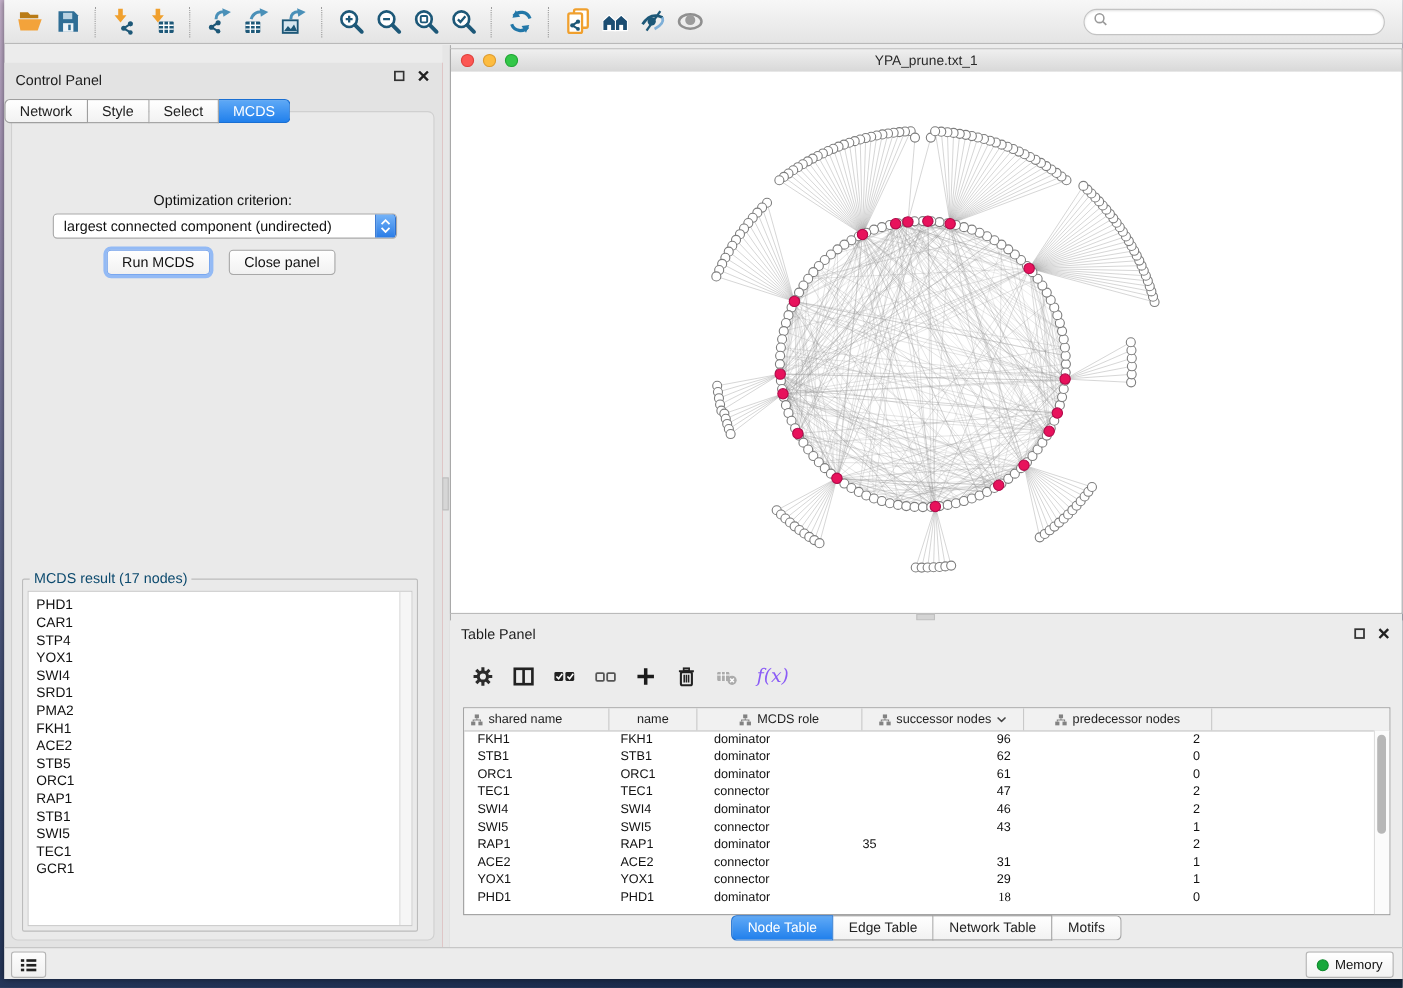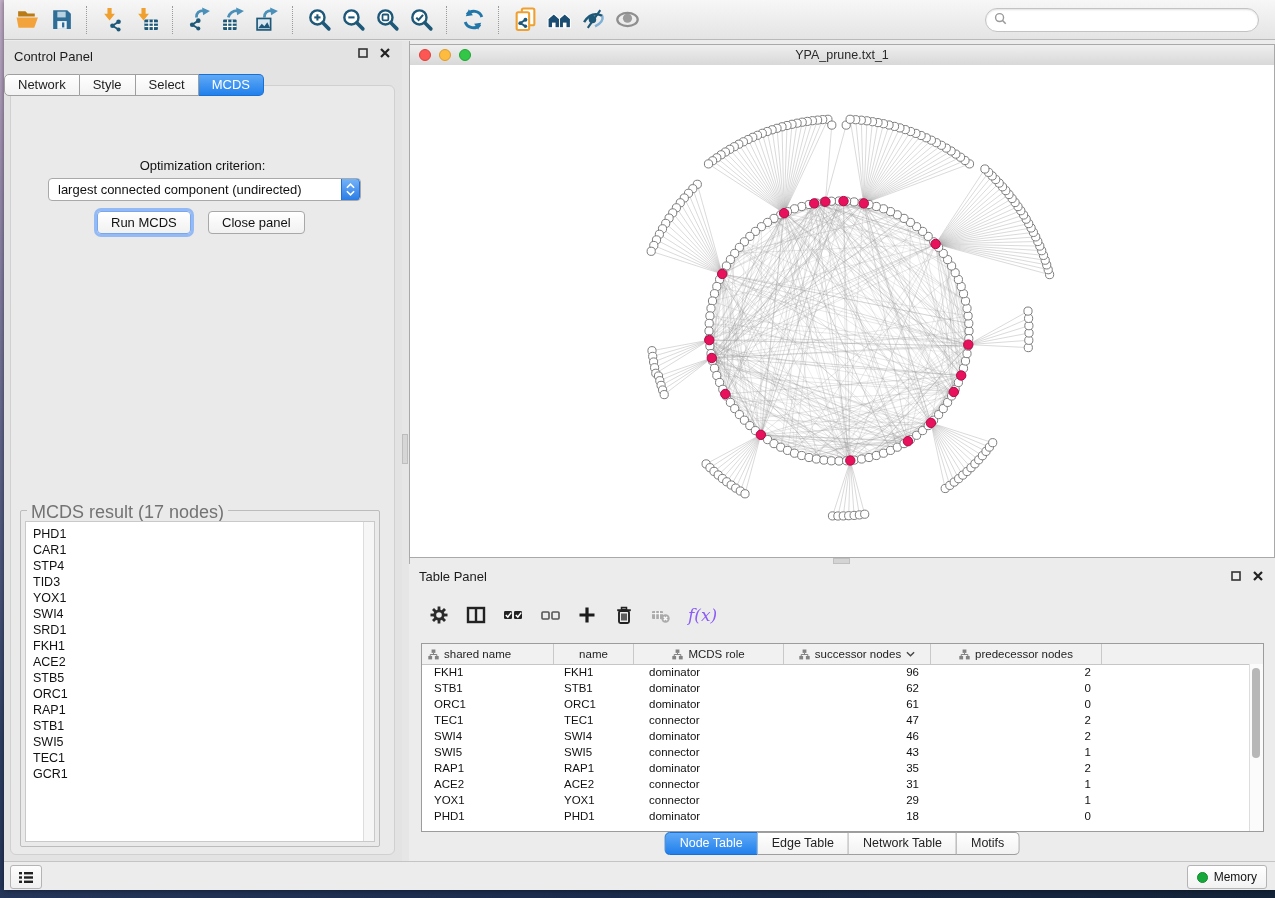--- a/index.html
+++ b/index.html
@@ -11,37 +11,37 @@
   .tool{width:34px;height:34px;display:flex;align-items:center;justify-content:center;border-radius:4px;}
   .tool svg{width:25px;height:25px;}
   .tb-sep{width:1px;height:28px;border-left:1px dotted #9b9b9b;margin:0 8px;}
   .search-wrap{position:absolute;right:16px;top:8px;width:274px;height:24px;background:#fff;border:1px solid #c3c3c3;border-radius:13px;box-shadow:inset 0 1px 2px rgba(0,0,0,.12);display:flex;align-items:center;padding-left:8px;box-sizing:border-box;}
   .search-wrap input{border:none;outline:none;flex:1;font-size:12px;background:transparent;margin-left:5px;font-family:"Liberation Sans",sans-serif;}
   
   .panel-title{font-size:13px;color:#1c1c1c;}
   .win-btns{position:absolute;right:12px;top:7px;display:flex;gap:12px;align-items:center;}
   .wbtn svg{display:block}
   
-  .control-panel{position:absolute;left:0;top:41px;width:398px;bottom:28px;background:#e3e3e3;border-right:7px solid #b91c1c;}
+  .control-panel{position:absolute;left:0;top:57px;width:398px;bottom:28px;background:#e3e3e3;border-right:7px solid #b91c1c;}
   .cp-title{position:absolute;left:10px;top:8px;}
   .cp-body{position:absolute;left:6px;right:7px;top:44px;bottom:7px;background:#eaeaea;border:1px solid #d0d0d0;border-radius:6px;padding-left:24px;}
   .seg{display:flex;}
   .seg .sbtn{height:22px;line-height:20px;padding:0 13px;font-size:13px;color:#222;background:linear-gradient(#ffffff,#f2f2f2);border:1px solid #9f9f9f;border-left:none;cursor:default;font-family:"Liberation Sans",sans-serif;}
   .seg .sbtn:first-child{border-left:1px solid #9f9f9f;border-radius:5px 0 0 5px;}
   .seg .sbtn:last-child{border-radius:0 5px 5px 0;}
   .seg .sbtn.active{background:linear-gradient(#5fa9f6,#2180ec);border-color:#1a6fd2;color:#fff;}
   .cp-tabs{position:absolute;top:33px;left:0;right:0;display:flex;justify-content:flex-start;z-index:3;}
   .opt-label{position:absolute;top:72px;left:0;right:0;text-align:center;font-size:13px;color:#111;}
   .combo{position:absolute;left:37px;top:92px;width:313px;height:23px;background:#fff;border:1px solid #a9a9a9;border-radius:4px;font-size:13px;color:#111;line-height:22px;padding-left:9px;box-sizing:border-box;white-space:nowrap;overflow:hidden;}
   .combo-step{position:absolute;right:0;top:-1px;width:19px;height:23px;background:linear-gradient(#74b3f8,#2a7ce6);border-radius:0 4px 4px 0;border:1px solid #2a6fd0;box-sizing:border-box;display:flex;flex-direction:column;align-items:center;justify-content:center;gap:1px;}
   .btn{height:23px;background:linear-gradient(#ffffff,#f1f1f1);border:1px solid #a8a8a8;border-radius:4px;font-size:13px;color:#111;padding:0 13px;font-family:"Liberation Sans",sans-serif;}
   .btn-run{position:absolute;left:86px;top:125px;box-shadow:0 0 0 3px rgba(100,160,250,.65);border-color:#79a7ef;}
   .btn-close{position:absolute;left:197px;top:125px;}
   .mcds-group{position:absolute;left:9px;right:14px;top:424px;bottom:7px;border:1px solid #bcbcbc;border-radius:2px;}
-  .mcds-legend{position:absolute;top:-9px;left:6px;background:#eaeaea;padding:0 4px;font-size:18px;color:#737373;}
+  .mcds-legend{position:absolute;top:-9px;left:6px;background:#eaeaea;padding:0 4px;font-size:13px;color:#0c4a6e;}
   .mcds-list{position:absolute;left:4px;right:4px;top:10px;bottom:4px;background:#fff;border:1px solid #c9c9c9;overflow:hidden;}
   .mcds-scroll{position:absolute;right:0;top:0;bottom:0;width:10px;background:#f6f6f6;border-left:1px solid #ddd;}
   .mcds-item{font-size:12.5px;line-height:16px;padding-left:7px;color:#111;}
   .mcds-items{padding-top:4px;}
   
   .v-split{position:absolute;left:398px;width:7px;top:41px;bottom:28px;background:#e6e6e6;border-right:1px solid #adadad;}
   .v-split .grip{position:absolute;left:0;top:393px;width:6px;height:30px;background:#d6d6d6;border:1px solid #bdbdbd;box-sizing:border-box;}
   
   .right-col{position:absolute;left:405px;right:0;top:41px;bottom:28px;}
   .net-window{position:absolute;left:0;right:0;top:3px;height:514px;border:1px solid #a9a9a9;box-sizing:border-box;background:#fff;}
@@ -268,24 +268,24 @@
       </div>
       <button class="btn btn-run">Run MCDS</button>
       <button class="btn btn-close">Close panel</button>
       <div class="mcds-group">
         <span class="mcds-legend">MCDS result (17 nodes)</span>
         <div class="mcds-list">
           <div class="mcds-items">
               <div class="mcds-item">PHD1</div>
               <div class="mcds-item">CAR1</div>
               <div class="mcds-item">STP4</div>
-              <div class="mcds-item">TID3</div>
               <div class="mcds-item">YOX1</div>
               <div class="mcds-item">SWI4</div>
               <div class="mcds-item">SRD1</div>
+              <div class="mcds-item">PMA2</div>
               <div class="mcds-item">FKH1</div>
               <div class="mcds-item">ACE2</div>
               <div class="mcds-item">STB5</div>
               <div class="mcds-item">ORC1</div>
               <div class="mcds-item">RAP1</div>
               <div class="mcds-item">STB1</div>
               <div class="mcds-item">SWI5</div>
               <div class="mcds-item">TEC1</div>
               <div class="mcds-item">GCR1</div>
             </div>
@@ -1263,42 +1263,42 @@
               <div class="td" style="width: 132px; text-align: left; padding-left: 12px;">SWI5</div>
               <div class="td" style="width: 80px; text-align: left; padding-left: 10px;">SWI5</div>
               <div class="td" style="width: 150px; text-align: left; padding-left: 15px;">connector</div>
               <div class="td" style="width: 147px; text-align: right; padding-right: 12px;">43</div>
               <div class="td" style="width: 171px; text-align: right; padding-right: 11px;">1</div>
             </div>
             <div class="tr">
               <div class="td" style="width: 132px; text-align: left; padding-left: 12px;">RAP1</div>
               <div class="td" style="width: 80px; text-align: left; padding-left: 10px;">RAP1</div>
               <div class="td" style="width: 150px; text-align: left; padding-left: 15px;">dominator</div>
-              <div class="td" style="width: 147px; text-align: right; padding-right: 12px;">35</div>
+              <div class="td" style="width: 147px; text-align: left; padding-right: 12px;">35</div>
               <div class="td" style="width: 171px; text-align: right; padding-right: 11px;">2</div>
             </div>
             <div class="tr">
               <div class="td" style="width: 132px; text-align: left; padding-left: 12px;">ACE2</div>
               <div class="td" style="width: 80px; text-align: left; padding-left: 10px;">ACE2</div>
               <div class="td" style="width: 150px; text-align: left; padding-left: 15px;">connector</div>
               <div class="td" style="width: 147px; text-align: right; padding-right: 12px;">31</div>
               <div class="td" style="width: 171px; text-align: right; padding-right: 11px;">1</div>
             </div>
             <div class="tr">
               <div class="td" style="width: 132px; text-align: left; padding-left: 12px;">YOX1</div>
               <div class="td" style="width: 80px; text-align: left; padding-left: 10px;">YOX1</div>
               <div class="td" style="width: 150px; text-align: left; padding-left: 15px;">connector</div>
               <div class="td" style="width: 147px; text-align: right; padding-right: 12px;">29</div>
               <div class="td" style="width: 171px; text-align: right; padding-right: 11px;">1</div>
             </div>
             <div class="tr">
               <div class="td" style="width: 132px; text-align: left; padding-left: 12px;">PHD1</div>
               <div class="td" style="width: 80px; text-align: left; padding-left: 10px;">PHD1</div>
               <div class="td" style="width: 150px; text-align: left; padding-left: 15px;">dominator</div>
-              <div class="td" style="width: 147px; text-align: right; padding-right: 12px;">18</div>
+              <div class="td" style="width: 147px; text-align: right; padding-right: 12px; font-family: Liberation Serif, serif;">18</div>
               <div class="td" style="width: 171px; text-align: right; padding-right: 11px;">0</div>
             </div>
           </div>
         <div class="tbl-scroll">
             <div class="tbl-thumb"></div>
           </div>
       </div>
       <div class="tbl-tabs">
           <div class="seg">
             <button class="sbtn active">Node Table</button>

